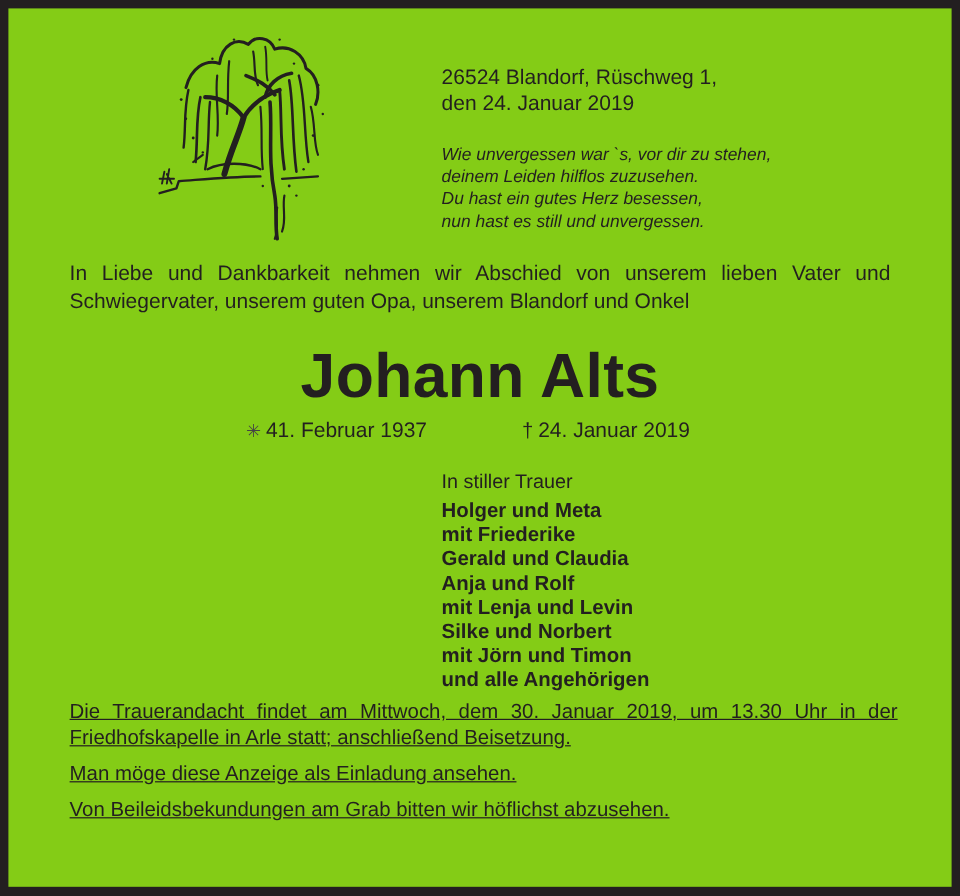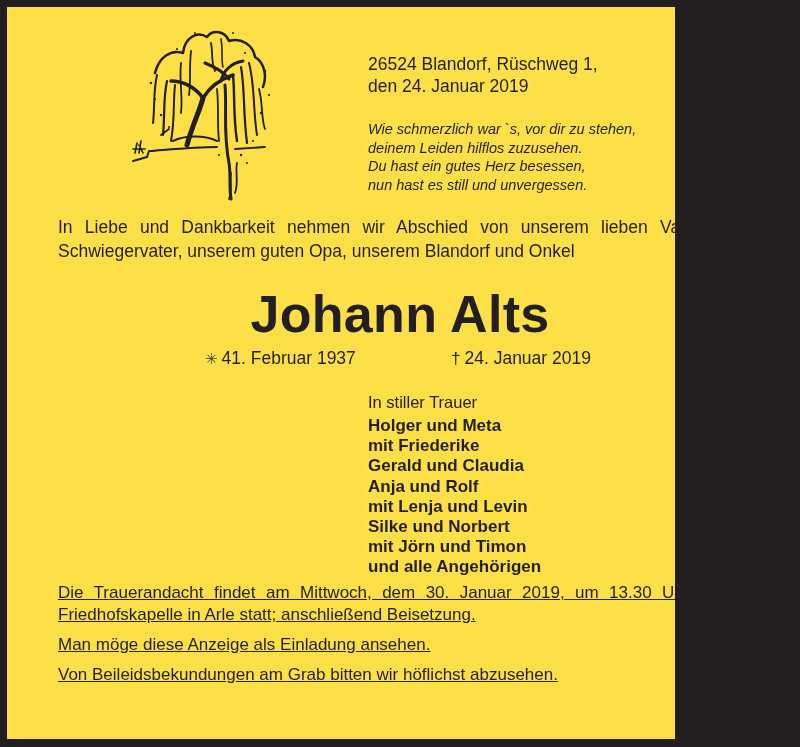--- a/index.html
+++ b/index.html
@@ -7,22 +7,22 @@
       width: 800px; height: 747px;
       background: #231f20;
       position: relative;
       overflow: hidden;
       font-family: "Liberation Sans", "DejaVu Sans", sans-serif;
       color: #231f20;
     }
     .page {
       position: absolute;
       left: 7px; top: 7px;
-      width: 668px; height: 732px;
-      background: #fde047;
+      width: 786px; height: 732px;
+      background: #84cc16;
     }
     .abs { position: absolute; }
     .tree { left: 118px; top: 16px; width: 160px; height: 182px; }
     .address {
       left: 361px; top: 46px;
       font-size: 17.5px; line-height: 22px;
     }
     .poem {
       left: 361px; top: 113px;
       font-size: 14.5px; line-height: 18.5px;
@@ -40,21 +40,21 @@
       left: 0; top: 282px; width: 786px;
       text-align: center;
       font-size: 52px; font-weight: bold; line-height: 50px;
       letter-spacing: 0.3px;
     }
     .birth {
       left: 198px; top: 340px;
       font-size: 17.5px; line-height: 22px;
     }
     .death {
-      left: 444px; top: 340px;
+      left: 428px; top: 340px;
       font-size: 17.5px; line-height: 22px; text-align: center;
     }
     .sym { font-size: 15px; color: #444; margin-right: 4px; }
     .mourn-label {
       left: 361px; top: 384px;
       font-size: 16.5px; line-height: 22px;
     }
     .mourners {
       left: 361px; top: 409px;
       font-size: 17px; font-weight: bold; line-height: 20.2px;
@@ -127,21 +127,21 @@
       </g>
     </svg>
   </div>
 
   <div class="abs address">
     <div>26524 Blandorf, Rüschweg 1,</div>
     <div>den 24. Januar 2019</div>
   </div>
 
   <div class="abs poem">
-    <div>Wie schmerzlich war `s, vor dir zu stehen,</div>
+    <div>Wie unvergessen war `s, vor dir zu stehen,</div>
     <div>deinem Leiden hilflos zuzusehen.</div>
     <div>Du hast ein gutes Herz besessen,</div>
     <div>nun hast es still und unvergessen.</div>
   </div>
 
   <div class="abs intro">
     <span class="l1">In Liebe und Dankbarkeit nehmen wir Abschied von unserem lieben Vater und</span>
     <span class="l2">Schwiegervater, unserem guten Opa, unserem Blandorf und Onkel</span>
   </div>
 

